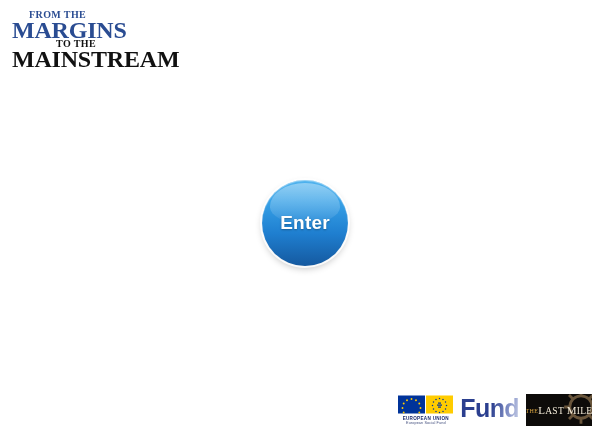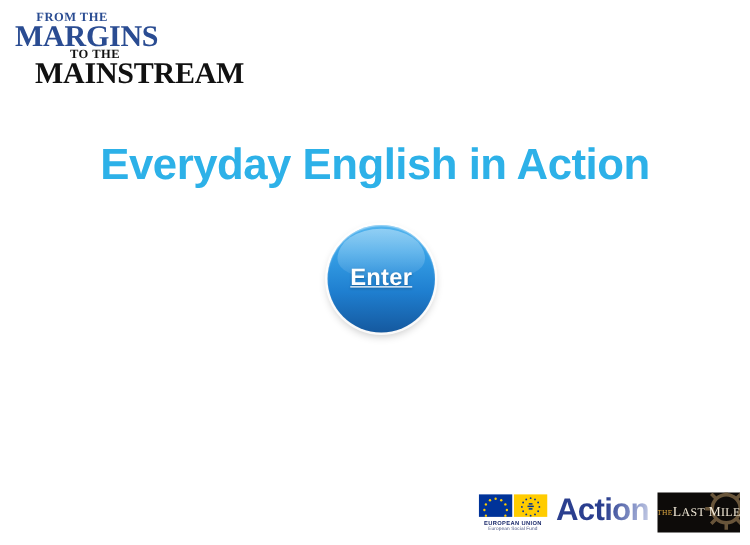--- a/index.html
+++ b/index.html
@@ -94,21 +94,21 @@
     font-size: 24px;
     font-weight: bold;
     letter-spacing: -0.2px;
     display: block;
   }
   .logo-blue  { color: #2A4C92; }
   .logo-black { color: #111111; }
   #logo-line-from  { margin-left: 17px; margin-bottom: -2px; }
   #logo-line-margins { margin-bottom: -3px; }
   #logo-line-tothe { margin-left: 44px; margin-bottom: -2px; }
-  #logo-line-mainstream { margin-left: 16px; }
+  #logo-line-mainstream { margin-left: 0px; }
 
   
   #page-title {
     position: absolute;
     left: 0;
     right: 0;
     top: 112px;
     z-index: 5;
     text-align: center;
     font-family: "Liberation Sans", sans-serif;
@@ -140,21 +140,20 @@
     background: linear-gradient(180deg,
                 #4FB3EE 0%,
                 #36A0E6 26%,
                 #1F7FD0 62%,
                 #15599F 100%);
     box-shadow:
       0 0 0 2px rgba(255,255,255,0.85),
       0 3px 7px rgba(0,0,0,0.22),
       inset 0 1px 1px rgba(255,255,255,0.45);
     text-shadow: 0 1px 2px rgba(0,0,0,0.30);
-    text-decoration: underline;
   }
   #enter-button::after {
     content: "";
     position: absolute;
     left: 9%;
     top: 4%;
     width: 82%;
     height: 46%;
     border-radius: 50% 50% 46% 46% / 60% 60% 40% 40%;
     background: linear-gradient(180deg,
@@ -475,21 +474,20 @@
     <div class="veil" id="veil-center"></div>
   </div>
 
   <div id="brand-logo">
     <span class="logo-small logo-blue" id="logo-line-from">FROM THE</span>
     <span class="logo-large logo-blue" id="logo-line-margins">MARGINS</span>
     <span class="logo-small logo-black" id="logo-line-tothe">TO THE</span>
     <span class="logo-large logo-black" id="logo-line-mainstream">MAINSTREAM</span>
   </div>
 
-  <div id="page-title">Everyday English in Action</div>
 
   <button id="enter-button">
     <span id="enter-button-label">Enter</span>
   </button>
 
   <div id="footer-logos">
 
     <div id="eu-logo">
       <div id="eu-flags">
         <svg class="eu-flag-box" viewBox="0 0 54 36">
@@ -529,21 +527,21 @@
             <rect x="24" y="14" width="6" height="2.4"></rect>
             <rect x="22" y="18" width="10" height="2.4"></rect>
             <rect x="24" y="22" width="6" height="2.4"></rect>
           </g>
         </svg>
       </div>
       <div id="eu-caption-main">EUROPEAN UNION</div>
       <div id="eu-caption-sub">European Social Fund</div>
     </div>
 
-    <div id="equal-logo">Action</div>
+    <div id="equal-logo">Fund</div>
 
     <div id="lastmile-logo">
       <svg id="lastmile-gear" viewBox="0 0 100 100">
         <g fill="none" stroke="#7a6344" stroke-width="7">
           <circle cx="50" cy="50" r="28"></circle>
           <path d="M50 8 L50 22 M50 78 L50 92 M8 50 L22 50 M78 50 L92 50
                    M20 20 L30 30 M70 70 L80 80 M80 20 L70 30 M30 70 L20 80"></path>
         </g>
       </svg>
       <div id="lastmile-text">

